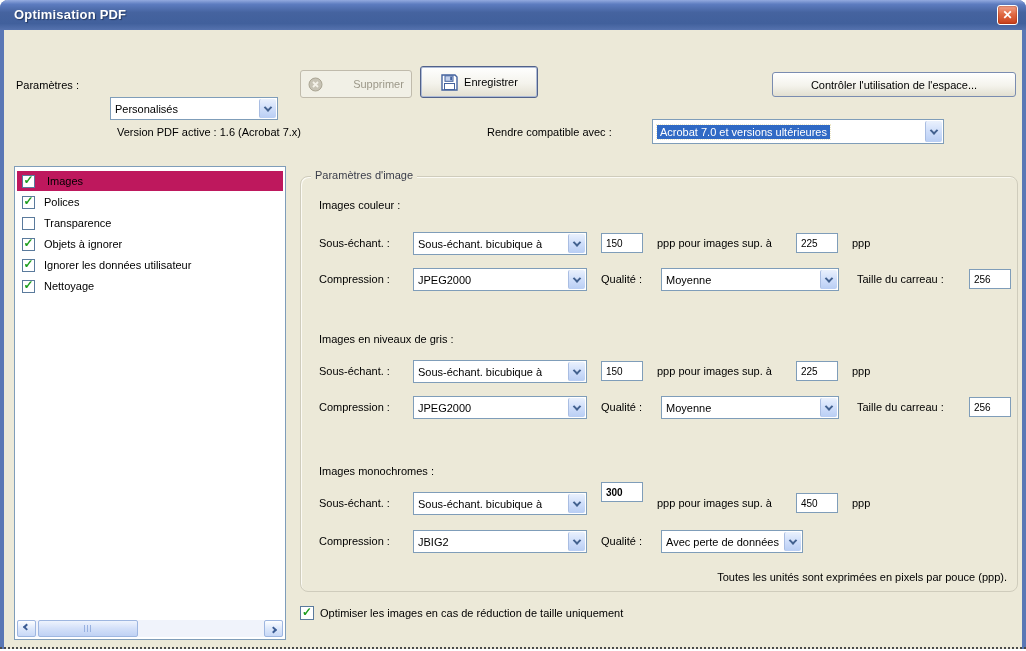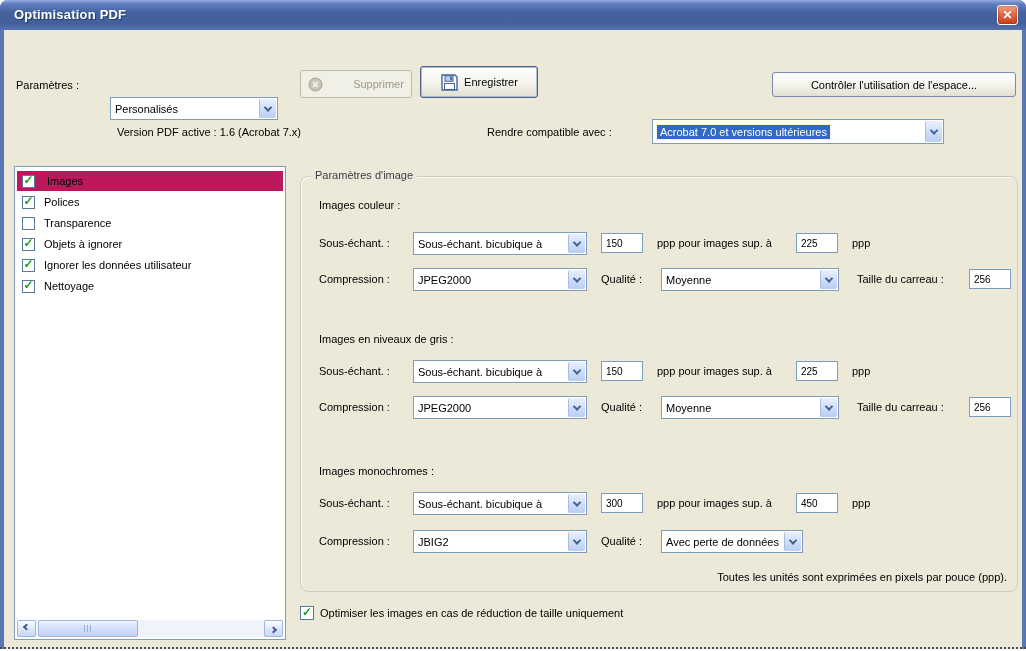--- a/index.html
+++ b/index.html
@@ -254,21 +254,21 @@
         <div class="lbl" style="left:18px; top:288px;">Images monochromes :</div>
         <div class="lbl" style="left:18px; top:320px;">Sous-échant. :</div>
         <div class="combo" style="left:112px; top:315px; width:174px;">
           <div class="val">
               <span>Sous-échant. bicubique à</span>
             </div>
           <div class="arrow">
               <span class="chev-down"></span>
             </div>
         </div>
-        <input class="txtin" style="left: 300px; top: 316px;" value="300">
+        <input class="txtin" style="left: 300px; top: 305px; font-weight: bold;" value="300">
         <div class="lbl" style="left:356px; top:320px;">ppp pour images sup. à</div>
         <input class="txtin" style="left: 495px; top: 316px;" value="450">
         <div class="lbl" style="left:551px; top:320px;">ppp</div>
         <div class="lbl" style="left:18px; top:358px;">Compression :</div>
         <div class="combo" style="left:112px; top:353px; width:174px;">
           <div class="val">
               <span>JBIG2</span>
             </div>
           <div class="arrow">
               <span class="chev-down"></span>

